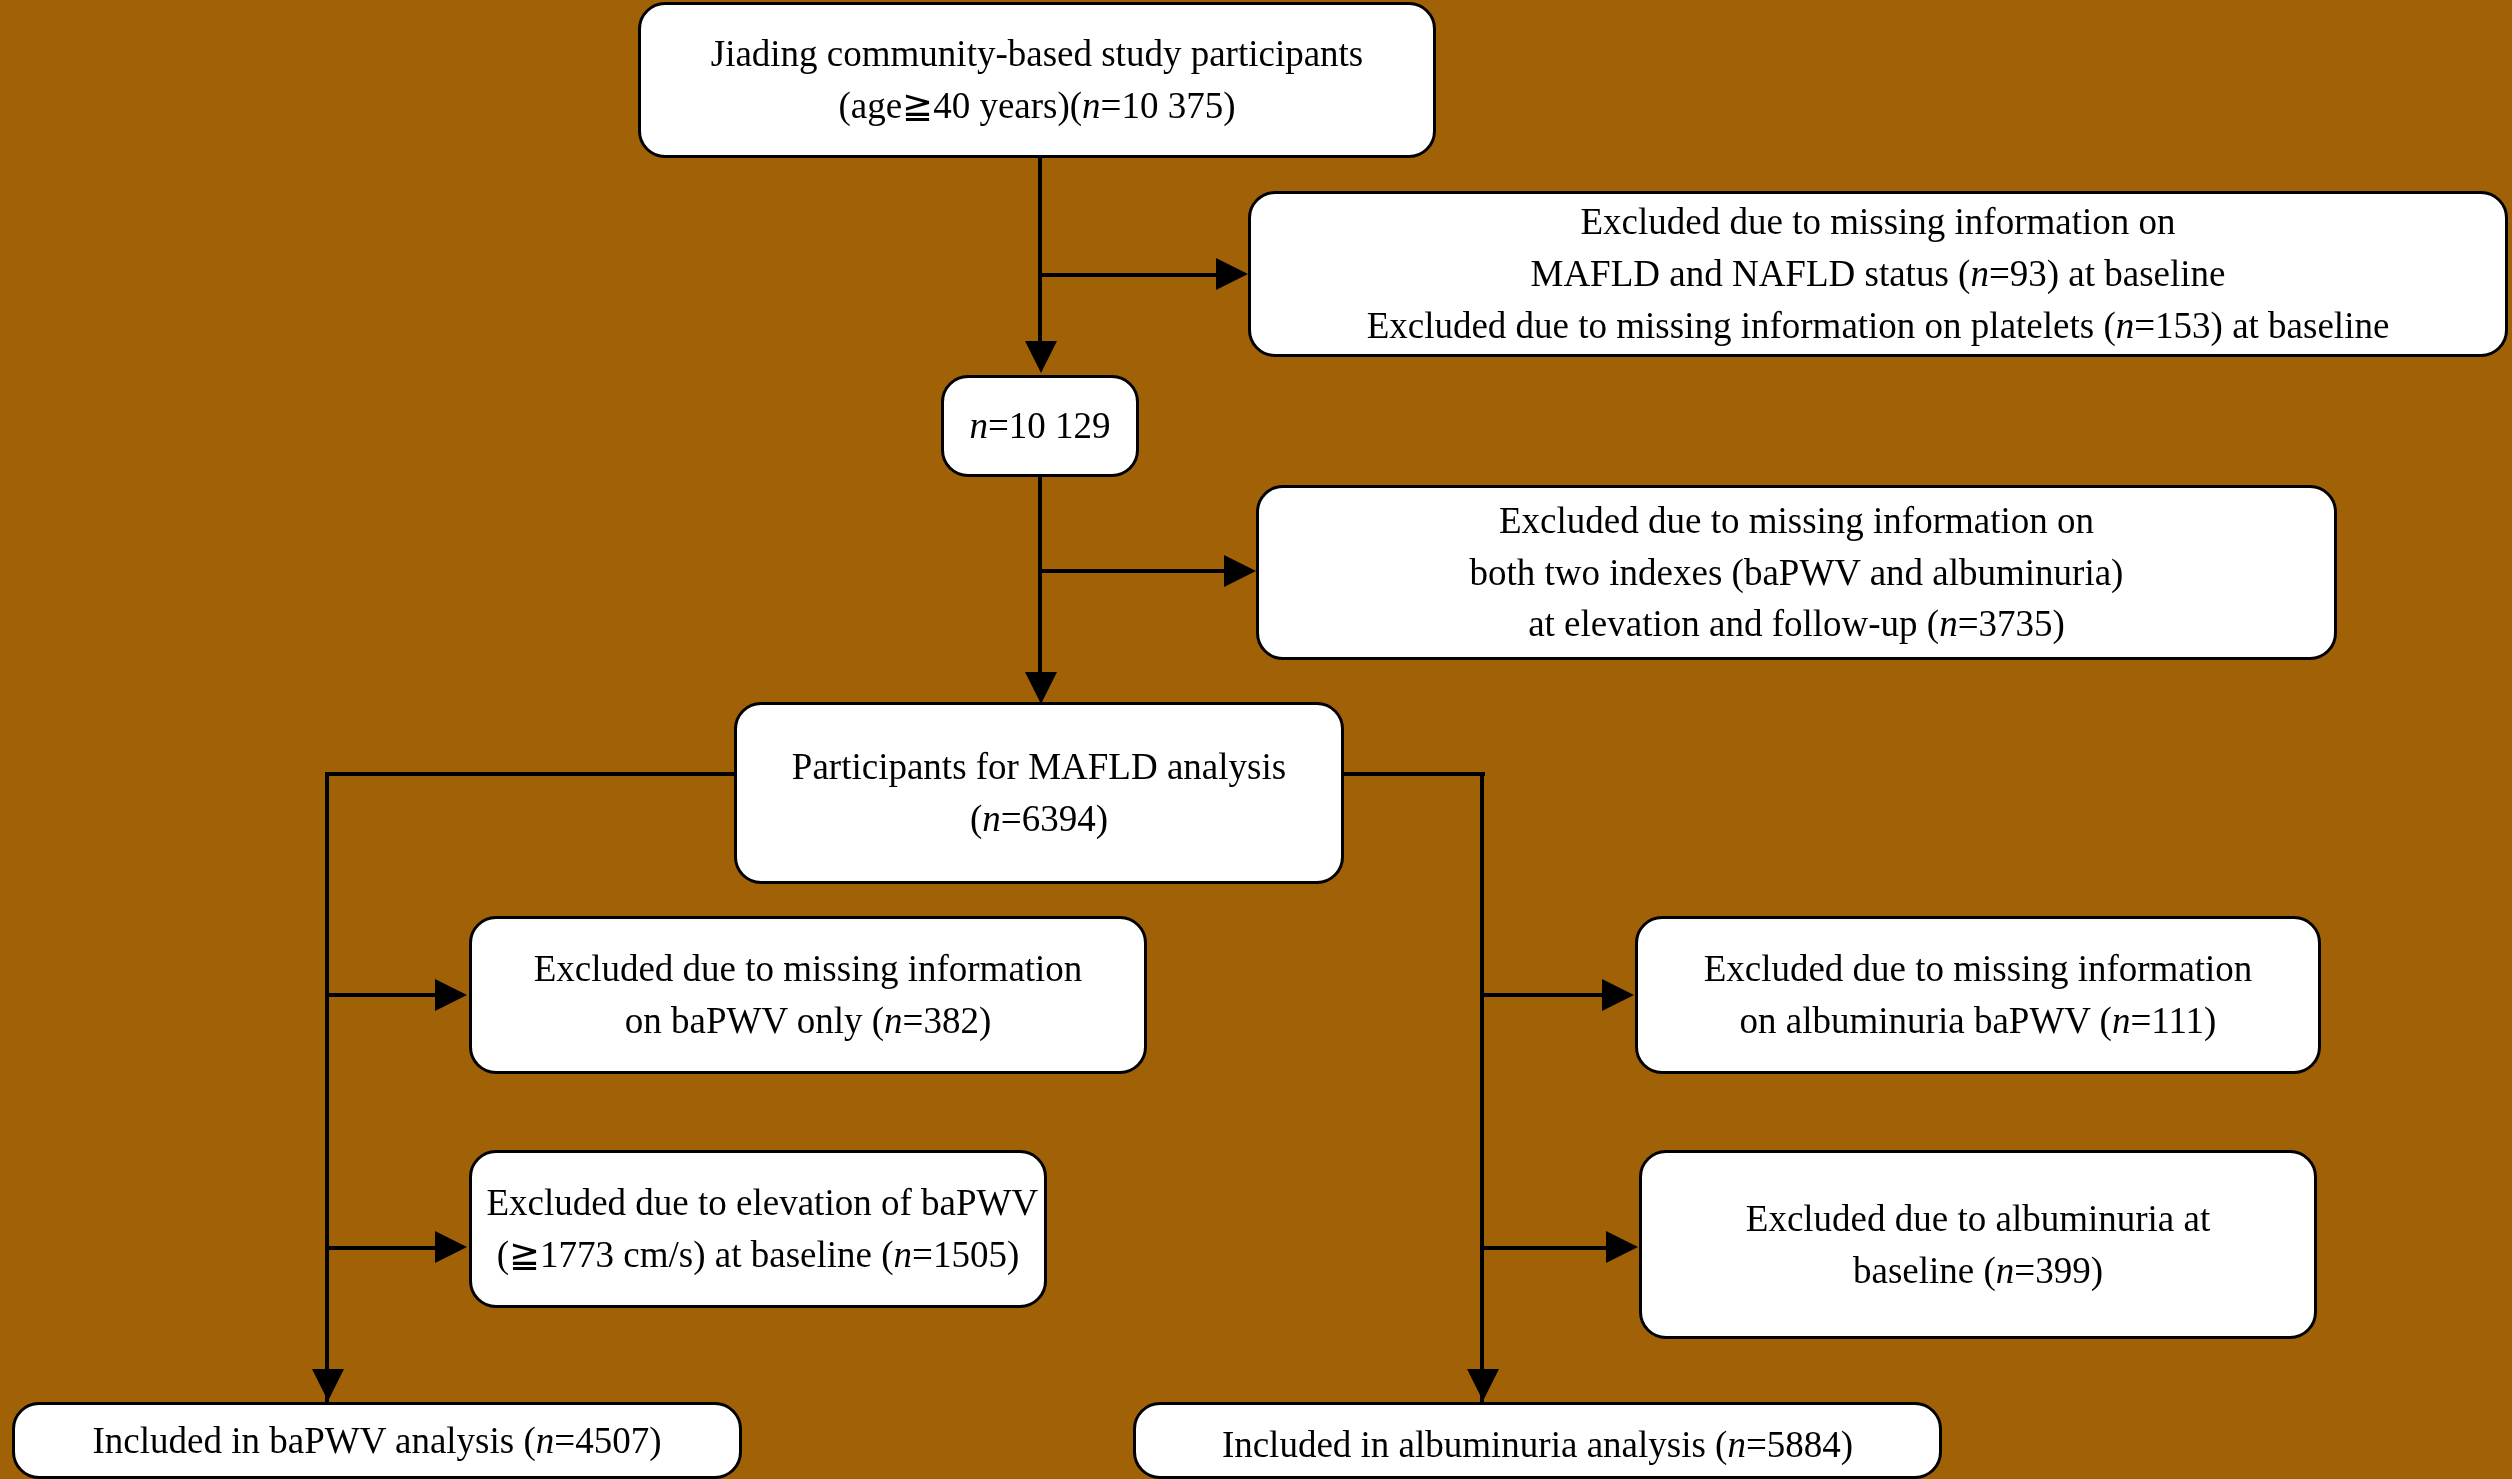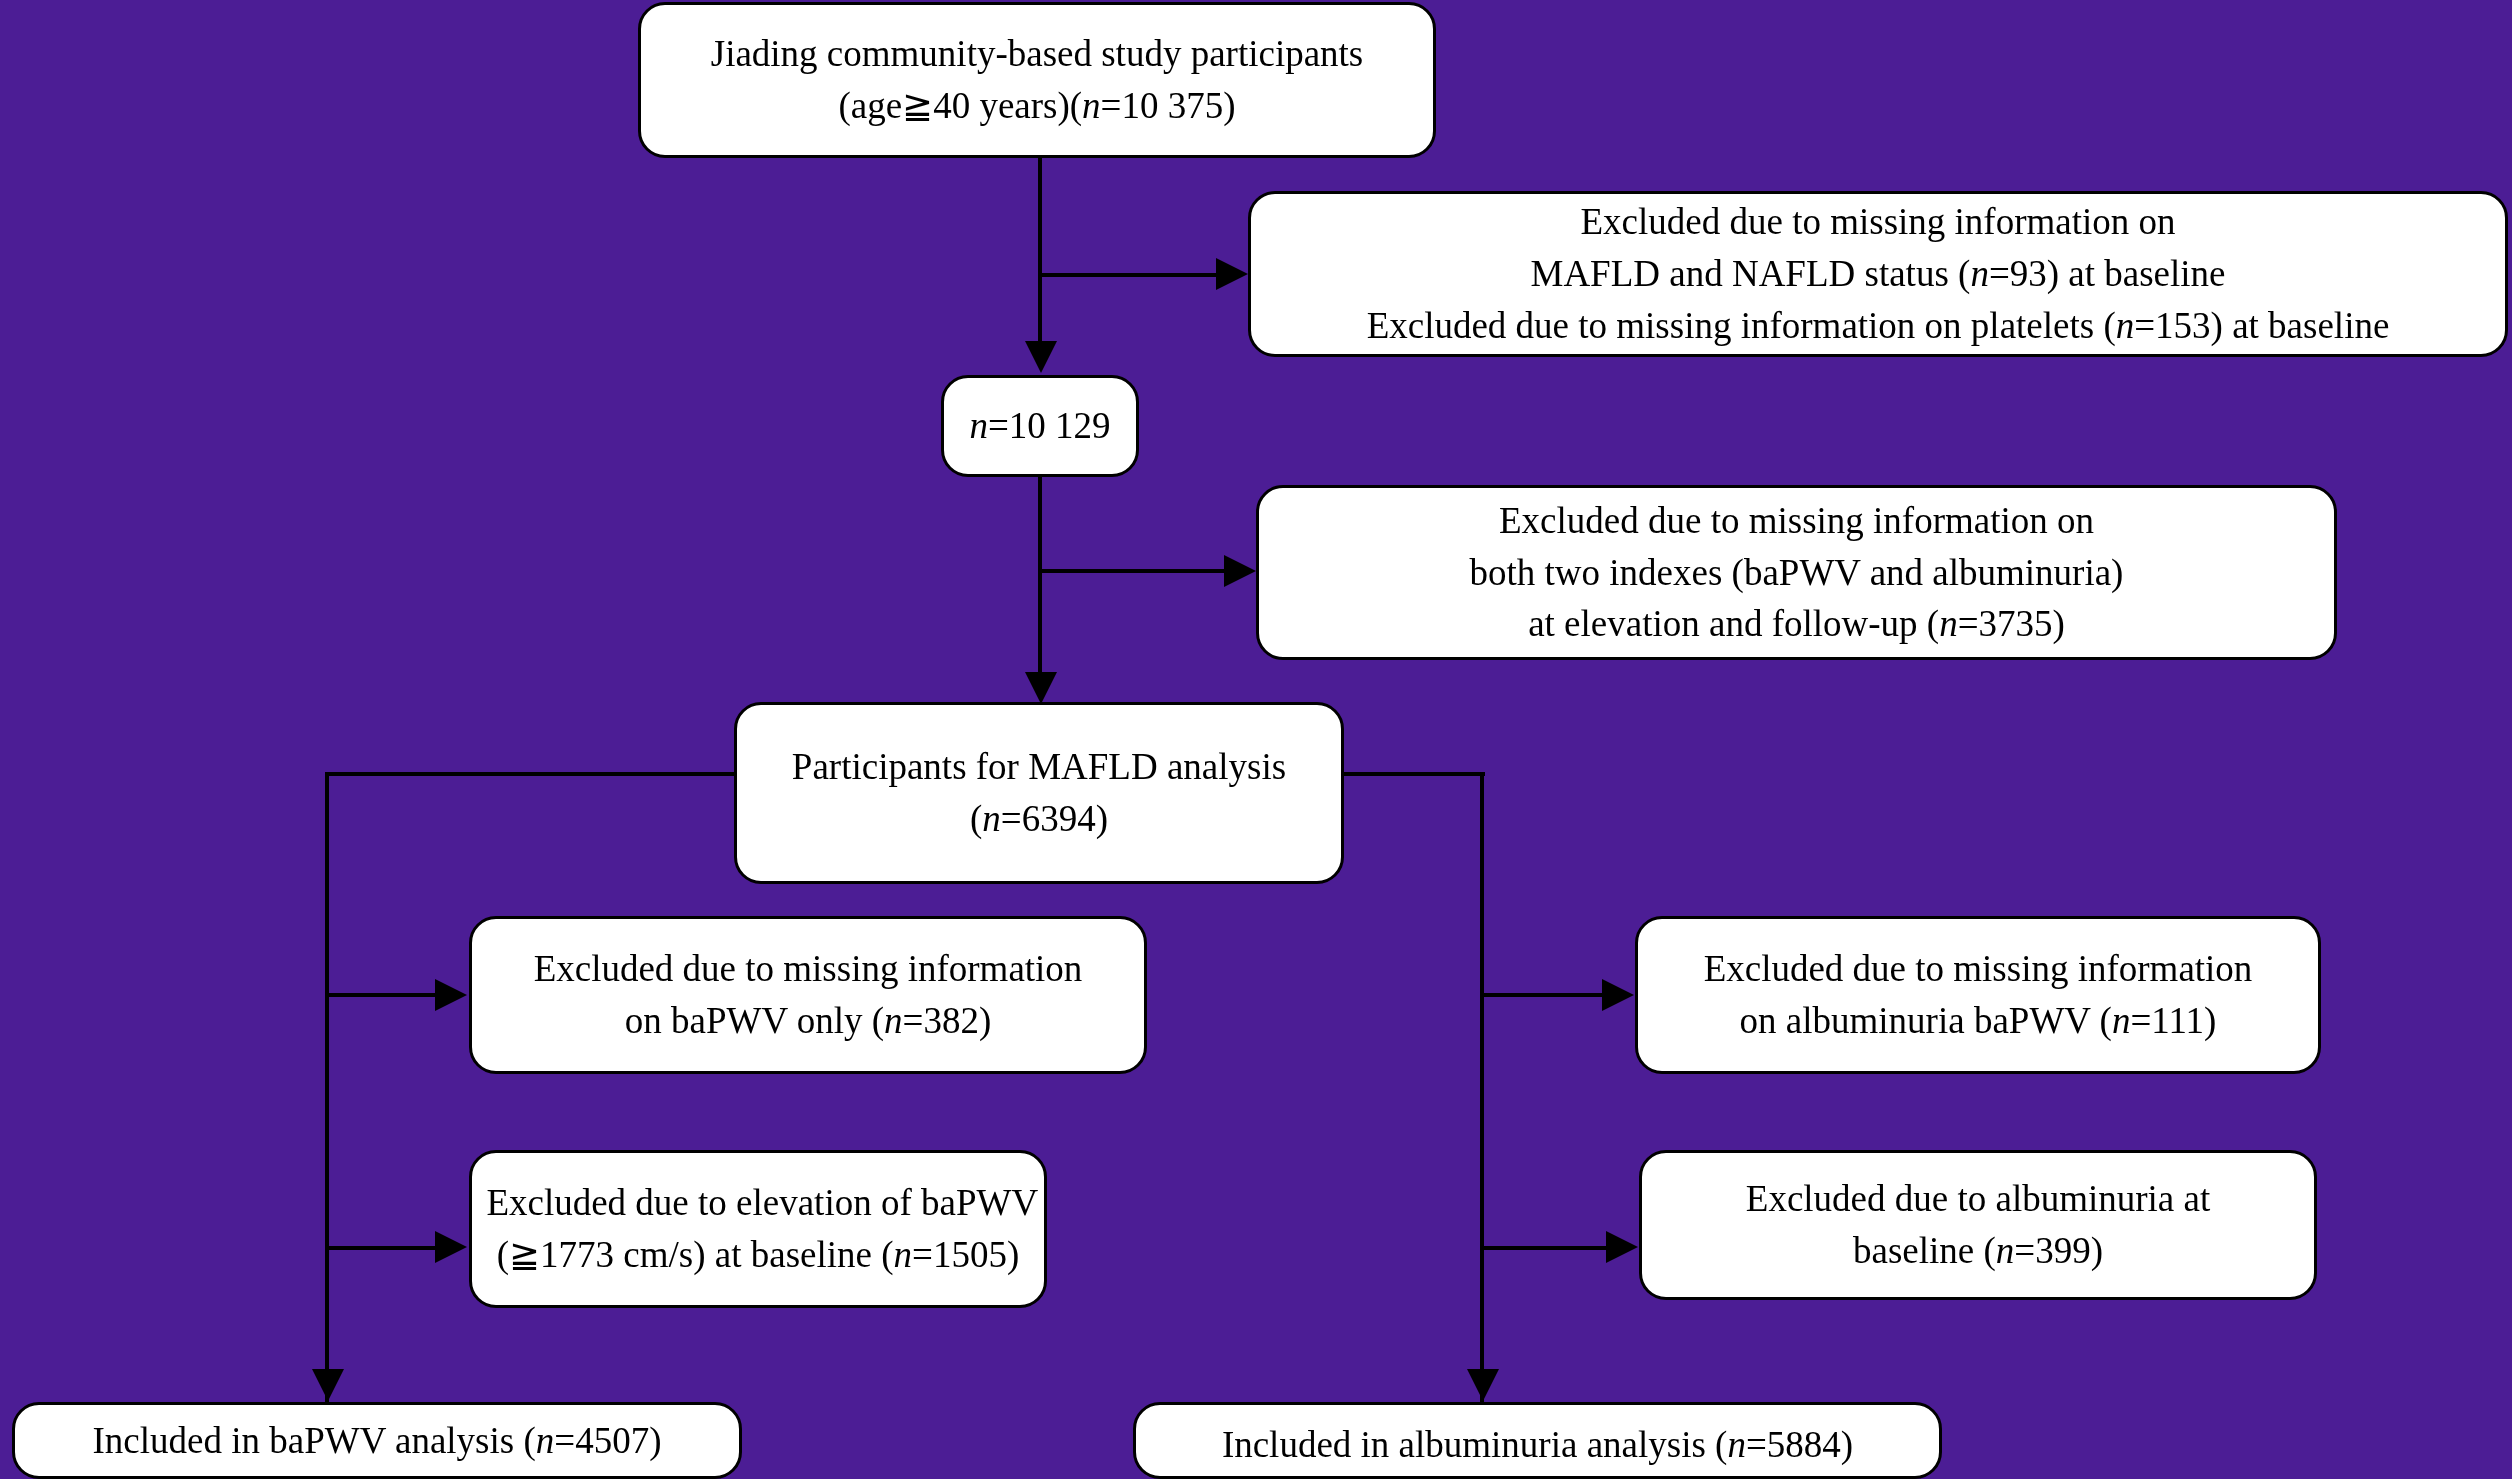--- a/index.html
+++ b/index.html
@@ -4,21 +4,21 @@
 <style>
   html, body {
     margin: 0;
     padding: 0;
     background: #ffffff;
   }
   #canvas {
     position: relative;
     width: 2512px;
     height: 1479px;
-    background: #4c1d95;
+    background: #a16207;
     font-family: "Liberation Serif", "DejaVu Serif", serif;
     overflow: hidden;
   }
   .node {
     position: absolute;
     box-sizing: border-box;
     border: 3.2px solid #000000;
     border-radius: 27px;
     background: #ffffff;
     display: flex;
@@ -37,21 +37,21 @@
 
   
   #node-top          { left: 638px;  top: 1.6px;    width: 798px; height: 156px; }
   #node-exclude-1    { left: 1248px; top: 191px;  width: 1260px; height: 166px; }
   #node-remaining    { left: 941px; top: 375px;  width: 198px;  height: 102px; }
   #node-exclude-2    { left: 1256px; top: 485px;  width: 1081px; height: 175px; }
   #node-mafld        { left: 734px;  top: 702px;  width: 610px;  height: 182px; }
   #node-exclude-l1   { left: 469px;  top: 916px; width: 678px;  height: 158px; }
   #node-exclude-r1   { left: 1635px; top: 916px; width: 686px;  height: 158px; }
   #node-exclude-l2   { left: 469px;  top: 1150px; width: 578px;  height: 158px; }
-  #node-exclude-r2   { left: 1639px; top: 1150px; width: 678px;  height: 150px; }
+  #node-exclude-r2   { left: 1639px; top: 1150px; width: 678px;  height: 189px; }
   #node-included-l   { left: 12px;    top: 1402px; width: 730px;  height: 77px; }
   #node-included-r   { left: 1133px; top: 1402px; width: 809px; height: 77px; align-items: flex-end; }
 
   
   .conn {
     position: absolute;
     background: #000000;
     z-index: 1;
   }
   .vline { width: 4px; }

